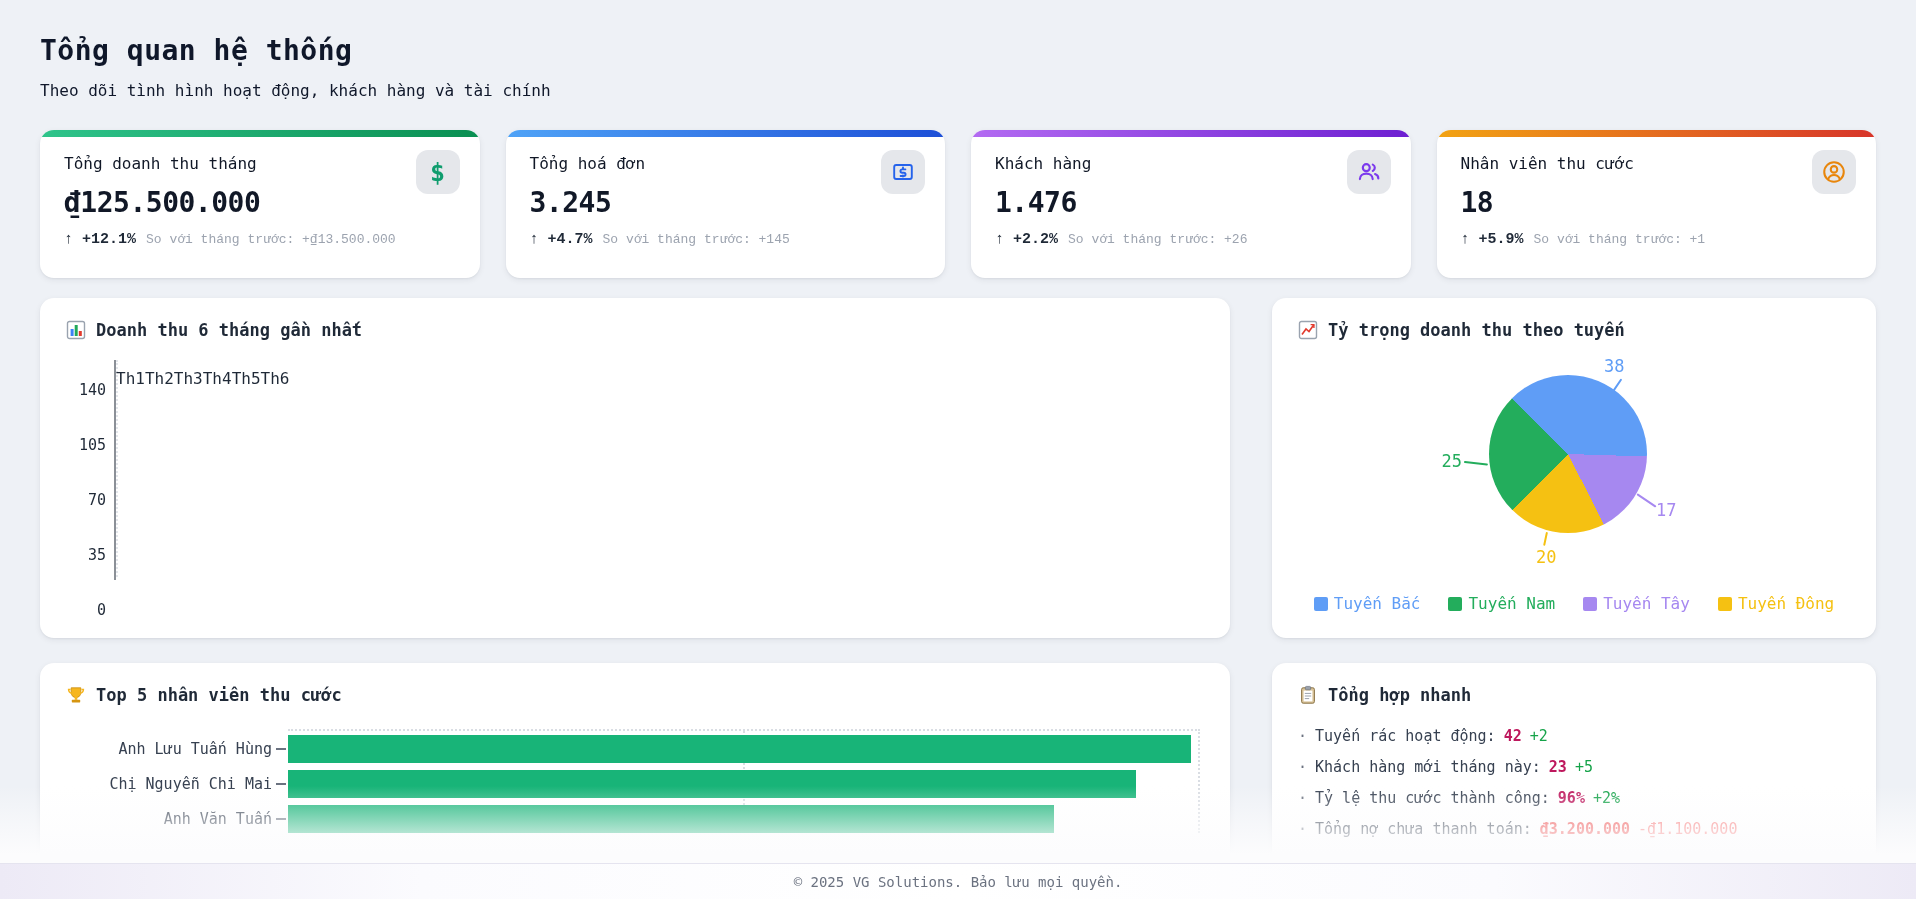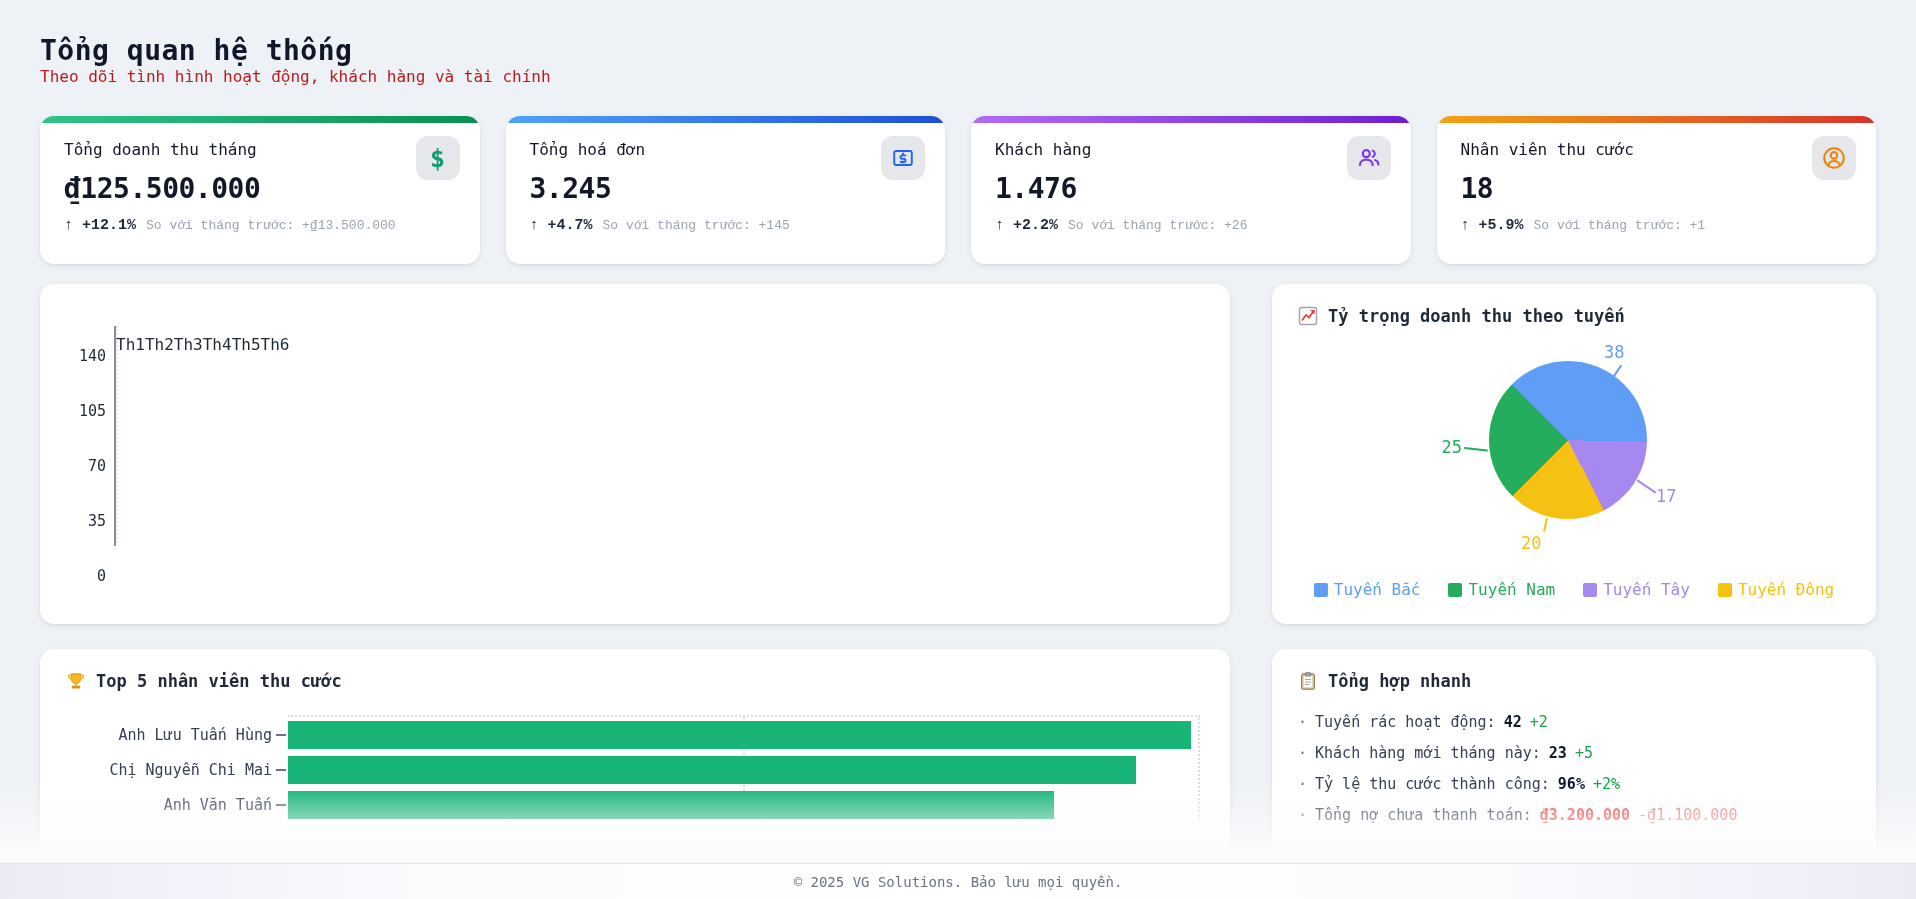--- a/index.html
+++ b/index.html
@@ -7,21 +7,21 @@
   body {
     position:relative; overflow:hidden;
     background:#eef1f6;
     font-family:"DejaVu Sans Mono","DejaVu Sans",monospace;
     color:#1f2937;
   }
   .page { padding:34px 40px 0 40px; }
 
   
   .page-title { font-size:28px; font-weight:bold; color:#0f172a; letter-spacing:.5px; }
-  .page-subtitle { margin-top:0; font-size:16px; color:#b91c1c; }
+  .page-subtitle { margin-top:14px; font-size:16px; color:#0f172a; }
 
   
   .stats-row { margin-top:30px; display:grid; grid-template-columns:repeat(4,1fr); gap:26px; }
   .card, .stat-card {
     background:#fff; border-radius:14px;
     box-shadow:0 1px 2px rgba(16,24,40,.05), 0 2px 6px rgba(16,24,40,.07);
   }
   .stat-card { overflow:hidden; height:148px; position:relative; }
   .stat-accent { height:7px; }
   .stat-body { padding:17px 24px 0 24px; position:relative; }
@@ -71,21 +71,21 @@
   .h-row { display:flex; align-items:center; height:28px; margin-bottom:7px; position:relative; }
   .h-label { width:206px; text-align:right; font-size:15px; color:#374151; white-space:nowrap; }
   .h-tick { width:10px; height:2px; background:#6b7280; margin:0 2px 0 4px; flex:none; }
   .h-barzone { flex:1; height:100%; position:relative; margin-right:4px; }
   .h-bar { position:absolute; left:0; top:0; height:100%; }
 
   
   .summary-list { margin-top:22px; }
   .summary-item { font-size:15px; color:#374151; margin-bottom:13px; display:flex; align-items:baseline; gap:8px; }
   .summary-bullet { color:#6b7280; }
-  .summary-value { font-weight:bold; color:#0f172a; }
+  .summary-value { font-weight:bold; color:#be185d; }
   .summary-delta.up { color:#16a34a; }
   .summary-delta.down { color:#f87171; }
   .summary-item.negative .summary-value { color:#ef4444; }
 
   
   .fade-overlay { position:absolute; left:0; right:0; top:786px; height:78px; z-index:5;
     background:linear-gradient(180deg, rgba(252,252,253,0) 0%, #fcfcfd 88%); pointer-events:none; }
   .footer { position:absolute; left:0; right:0; bottom:0; height:36px; z-index:6;
     border-top:1px solid #e5e4ef;
     background:linear-gradient(90deg,#edeaf6 0%, #fbfbfe 22%, #ffffff 50%, #fbfbfe 78%, #edeaf6 100%);
@@ -170,20 +170,31 @@
             <span class="trend-pct">↑ +5.9%</span>
             <span class="trend-note">So với tháng trước: +1</span>
           </div>
         </div>
       </div>
     </section>
 
   <section class="charts-row">
 
     <div class="card chart-card">
+      <div class="card-title">
+        <span class="ticon">
+          <svg width="20" height="20" viewBox="0 0 20 20">
+              <rect x="1.5" y="1.5" width="17" height="17" rx="2" fill="#fff" stroke="#9aa3af" stroke-width="1.4"></rect>
+              <rect x="4.6" y="9" width="3" height="7" fill="#3b82f6"></rect>
+              <rect x="8.7" y="5" width="3" height="11" fill="#22a85a"></rect>
+              <rect x="12.8" y="11" width="3" height="5" fill="#e23b2e"></rect>
+            </svg>
+        </span>
+        <span>Doanh thu 6 tháng gần nhất</span>
+      </div>
       <div class="bar-chart">
         <div class="y-col" id="bar-yaxis">
             <div class="y-tick" style="bottom: calc(0%);">0</div>
             <div class="y-tick" style="bottom: calc(22%);">35</div>
             <div class="y-tick" style="bottom: calc(44%);">70</div>
             <div class="y-tick" style="bottom: calc(66%);">105</div>
             <div class="y-tick" style="bottom: calc(88%);">140</div>
           </div>
         <div class="plot-col">
           <div class="plot" id="bar-plot">
@@ -227,21 +238,21 @@
               <polyline points="12.6,4.6 15.9,4.6 15.9,7.9" fill="none" stroke="#e23b2e" stroke-width="1.4"></polyline>
             </svg>
         </span>
         <span>Tỷ trọng doanh thu theo tuyến</span>
       </div>
       <div class="pie-wrap">
         <div class="pie" id="pie" style="background: conic-gradient(from 315deg, rgb(95, 157, 246) 0deg, rgb(95, 157, 246) 136.8deg, rgb(166, 136, 240) 136.8deg, rgb(166, 136, 240) 198deg, rgb(245, 193, 18) 198deg, rgb(245, 193, 18) 270deg, rgb(35, 173, 92) 270deg, rgb(35, 173, 92) 360deg);"></div>
         <div class="pie-label" id="pl0" style="left: 306px; top: 12px; color: rgb(95, 157, 246);">38</div>
         <div class="pie-label" id="pl1" style="left: 138px; top: 107px; width: 26px; text-align: right; color: rgb(35, 173, 92);">25</div>
         <div class="pie-label" id="pl2" style="left: 358px; top: 156px; color: rgb(166, 136, 240);">17</div>
-        <div class="pie-label" id="pl3" style="left: 223px; top: 203px; color: rgb(245, 193, 18);">20</div>
+        <div class="pie-label" id="pl3" style="left: 238px; top: 203px; color: rgb(245, 193, 18);">20</div>
         <div class="leader" id="ll0" style="left: 314px; top: 48px; width: 17px; transform: rotate(-56deg); background: rgb(95, 157, 246);"></div>
         <div class="leader" id="ll1" style="left: 166px; top: 117px; width: 24px; transform: rotate(6deg); background: rgb(35, 173, 92);"></div>
         <div class="leader" id="ll2" style="left: 339px; top: 149px; width: 23px; transform: rotate(34deg); background: rgb(166, 136, 240);"></div>
         <div class="leader" id="ll3" style="left: 249px; top: 187px; width: 14px; transform: rotate(102deg); background: rgb(245, 193, 18);"></div>
       </div>
       <div class="pie-legend" id="pie-legend">
           <div class="legend-item">
             <span class="legend-swatch" style="background: rgb(95, 157, 246);"></span>
             <span style="color: rgb(95, 157, 246);">Tuyến Bắc</span>
           </div>

